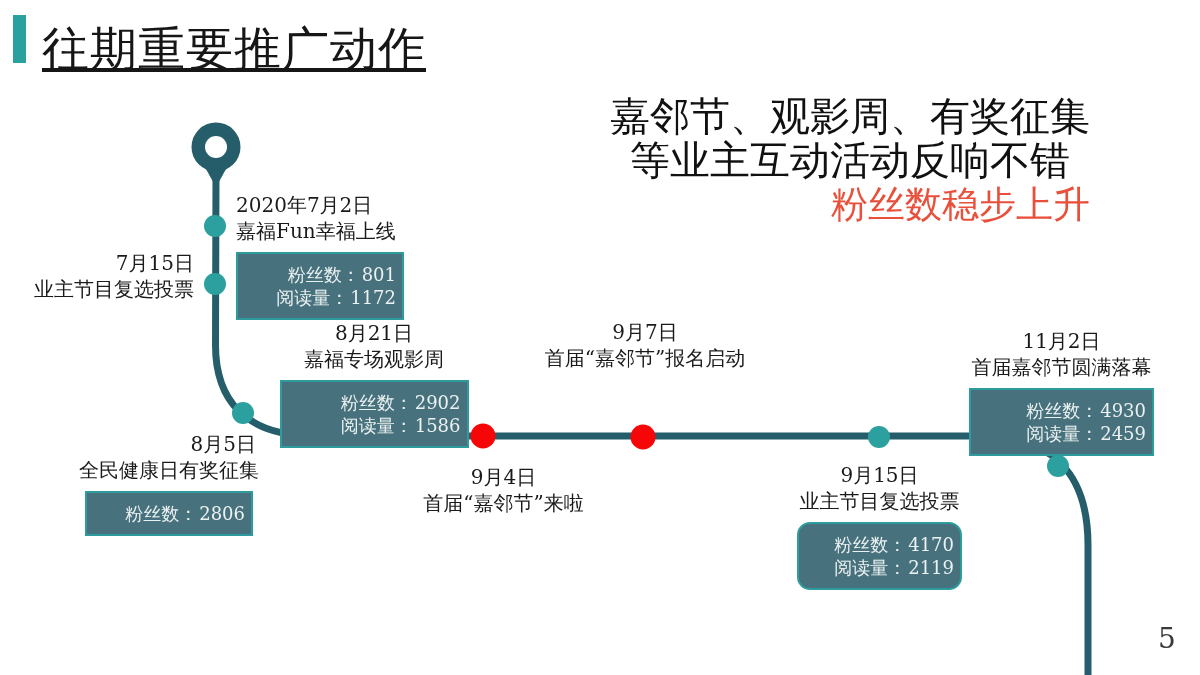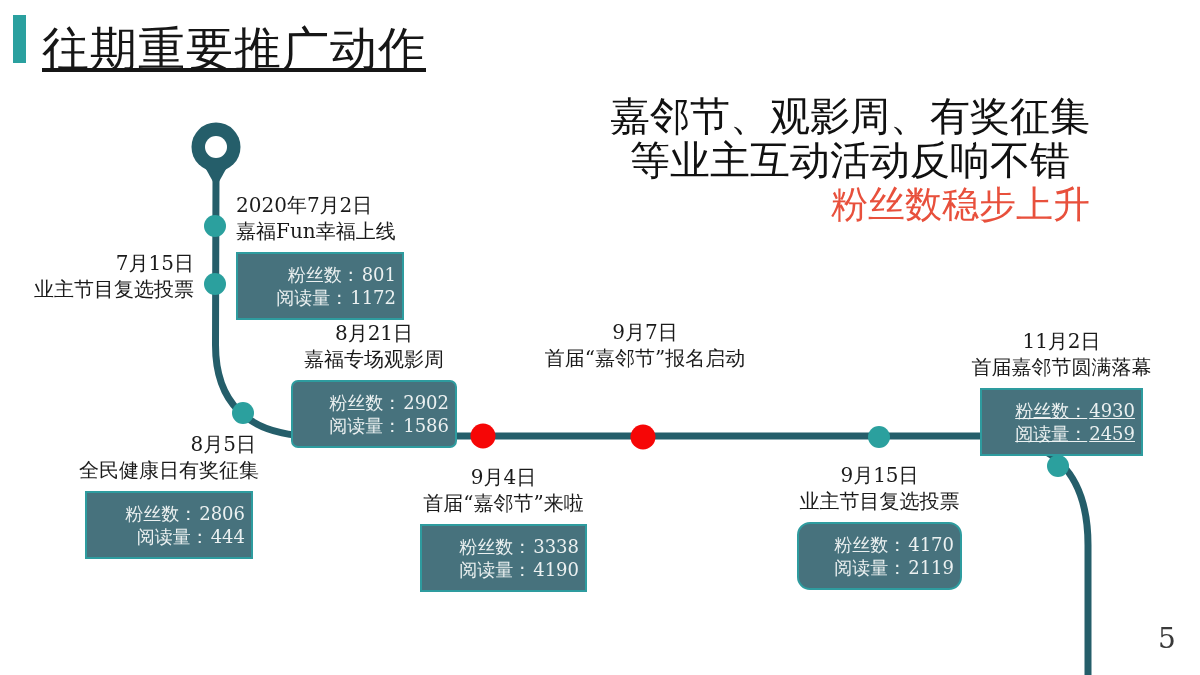--- a/index.html
+++ b/index.html
@@ -89,60 +89,55 @@
 </div>
 
 <div class="event align-right" style="left:28px;top:250px;width:166px;">
   <div class="ev-date">7月15日</div>
   <div class="ev-title">业主节目复选投票</div>
 </div>
 
 <div class="event" style="left:291px;top:320px;width:166px;">
   <div class="ev-date">8月21日</div>
   <div class="ev-title">嘉福专场观影周</div>
-  <div class="ev-box" style="width:166px;border-radius:7px;">
+  <div class="ev-box" style="width:189px;">
     <div class="ev-stat"><span>粉丝数：</span><span class="val">2902</span></div>
     <div class="ev-stat"><span>阅读量：</span><span class="val">1586</span></div>
   </div>
 </div>
 
 <div class="event" style="left:78px;top:431px;width:182px;">
   <div class="ev-date self-right">8月5日</div>
   <div class="ev-title">全民健康日有奖征集</div>
   <div class="ev-box" style="width:168px;">
     <div class="ev-stat"><span>粉丝数：</span><span class="val">2806</span></div>
-    <div class="ev-stat"><span>阅读量：</span><span class="val">444</span></div>
   </div>
 </div>
 
 <div class="event" style="left:400px;top:464px;width:167px;margin-left:20px;">
   <div class="ev-date">9月4日</div>
   <div class="ev-title">首届“嘉邻节”来啦</div>
-  <div class="ev-box" style="width:167px;">
-    <div class="ev-stat"><span>粉丝数：</span><span class="val">3338</span></div>
-    <div class="ev-stat"><span>阅读量：</span><span class="val">4190</span></div>
-  </div>
 </div>
 
 <div class="event" style="left:562px;top:319px;width:166px;">
   <div class="ev-date">9月7日</div>
   <div class="ev-title">首届“嘉邻节”报名启动</div>
 </div>
 
 <div class="event" style="left:797px;top:462px;width:165px;">
   <div class="ev-date">9月15日</div>
   <div class="ev-title">业主节目复选投票</div>
   <div class="ev-box" style="width:165px;border-radius:13px;">
     <div class="ev-stat"><span>粉丝数：</span><span class="val">4170</span></div>
     <div class="ev-stat"><span>阅读量：</span><span class="val">2119</span></div>
   </div>
 </div>
 
 <div class="event" style="left:980px;top:312px;width:163px;margin-top:16px;">
   <div class="ev-date">11月2日</div>
   <div class="ev-title">首届嘉邻节圆满落幕</div>
-  <div class="ev-box" style="width:163px;text-decoration:underline;">
+  <div class="ev-box" style="width:185px;">
     <div class="ev-stat"><span>粉丝数：</span><span class="val">4930</span></div>
     <div class="ev-stat"><span>阅读量：</span><span class="val">2459</span></div>
   </div>
 </div>
 
 <div class="page-number">5</div>
 
 </body></html>

